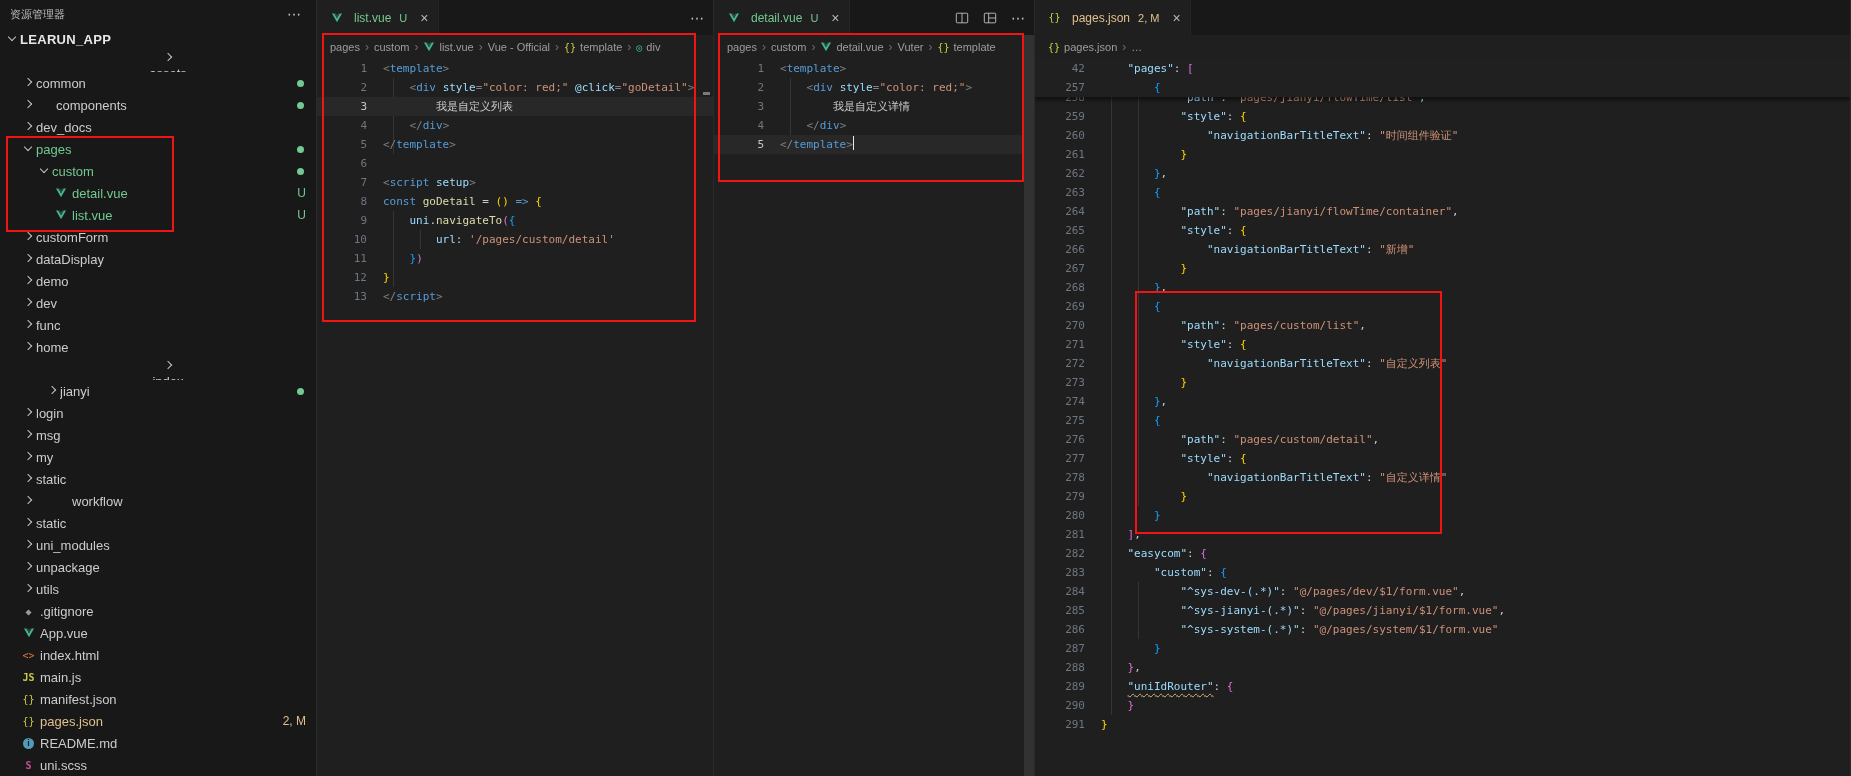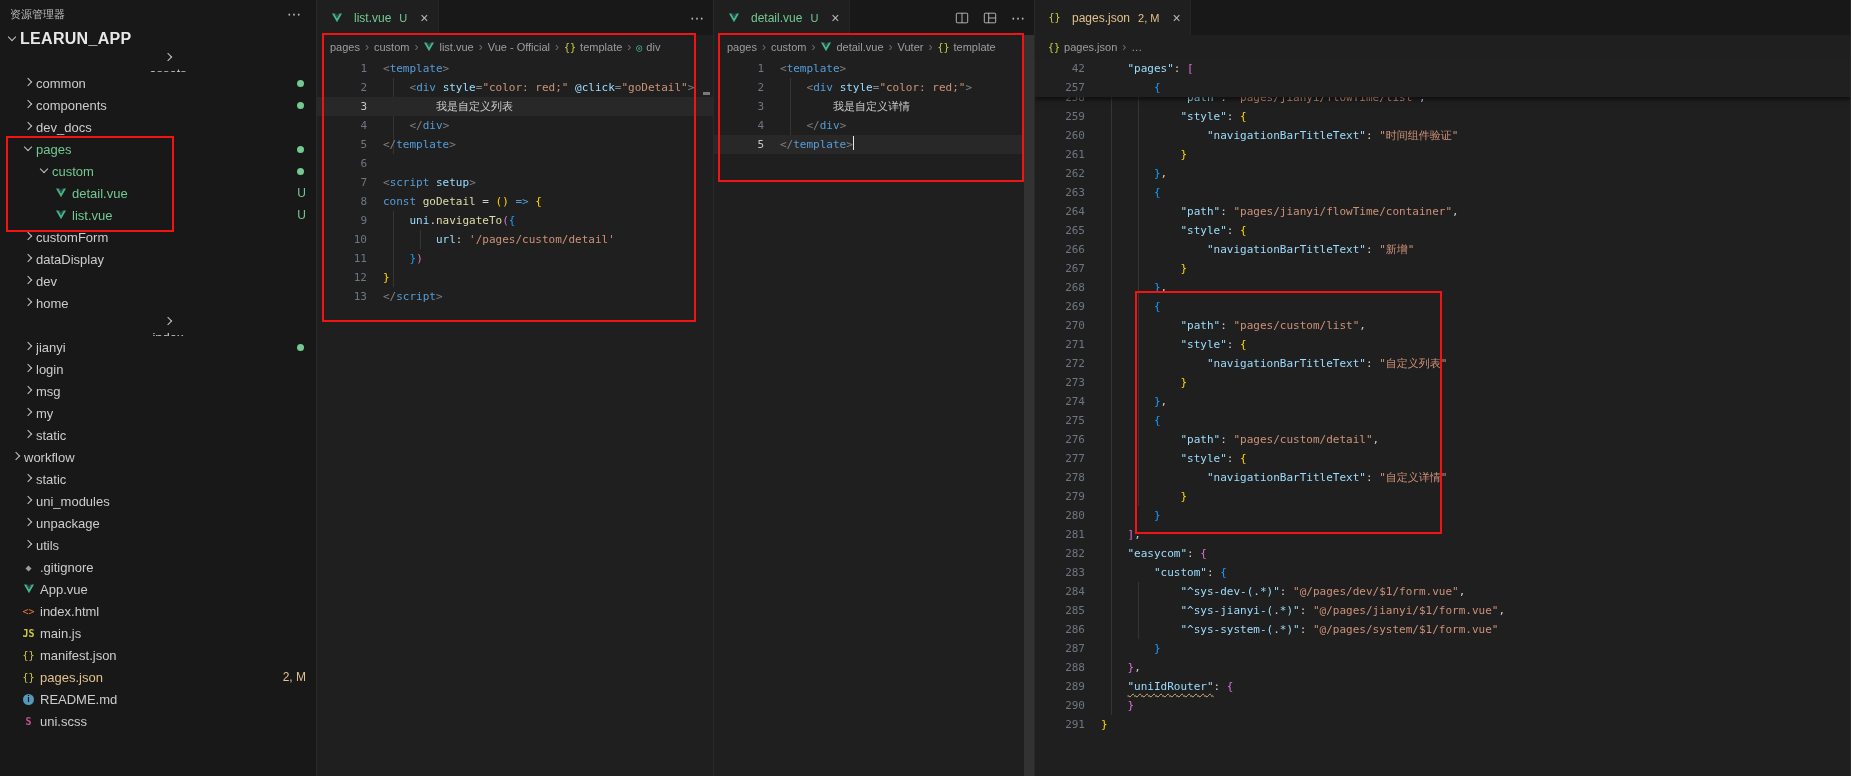--- a/index.html
+++ b/index.html
@@ -5,21 +5,21 @@
   html,body{margin:0;padding:0;background:#1f1f1f;}
   body{width:1851px;height:776px;overflow:hidden;position:relative;font-family:"Liberation Sans",sans-serif;}
   .stage{display:flex;width:1851px;height:776px;}
 
   
   .sidebar{width:316px;flex:0 0 316px;background:#181818;border-right:1px solid #2a2a2a;overflow:hidden;}
   .sb-title{height:28px;display:flex;align-items:center;padding:0 10px;font-size:11px;color:#bcbcbc;}
   .sb-title .sp{flex:1;}
   .paction{color:#c5c5c5;font-size:14px;padding:0 5px;cursor:pointer;display:inline-flex;align-items:center;}
   .trow{height:22px;display:flex;align-items:center;font-size:13px;color:#cccccc;white-space:nowrap;}
-  .trow.root .tlabel{font-weight:bold;font-size:16px;letter-spacing:.3px;color:#e7e7e7;}
+  .trow.root .tlabel{font-weight:bold;font-size:13px;letter-spacing:.3px;color:#e7e7e7;}
   .chev{display:inline-block;width:16px;height:16px;position:relative;flex:0 0 16px;}
   .chev::before{content:"";position:absolute;top:4px;left:5px;width:5px;height:5px;
     border-right:1.3px solid #c5c5c5;border-bottom:1.3px solid #c5c5c5;transform:rotate(-45deg);}
   .chev.open::before{transform:rotate(45deg);top:3px;}
   .ficon{width:17px;flex:0 0 17px;text-align:center;margin-right:3px;display:inline-flex;justify-content:center;align-items:center;}
   .gi{font-size:10px;font-family:"DejaVu Sans Mono",monospace;}
   .info-i{display:inline-block;width:11px;height:11px;border-radius:50%;background:#519aba;color:#181818;font-size:9px;line-height:11px;font-weight:bold;text-align:center;}
   .tlabel{overflow:hidden;text-overflow:ellipsis;}
   .tspacer{flex:1;}
   .tbadge{font-size:12px;margin-right:10px;color:#cccccc;}
@@ -92,21 +92,21 @@
           <span class="chev"></span>
           <span class="tlabel">assets</span>
           <span class="tspacer"></span>
         </div>
         <div class="trow" style="padding-left: 20px;">
           <span class="chev"></span>
           <span class="tlabel">common</span>
           <span class="tspacer"></span>
           <span class="tdot"></span>
         </div>
-        <div class="trow" style="padding-left: 20px;">
+        <div class="trow" style="padding-left: 20px; gap: 20px;">
           <span class="chev"></span>
           <span class="tlabel">components</span>
           <span class="tspacer"></span>
           <span class="tdot"></span>
         </div>
         <div class="trow" style="padding-left: 20px;">
           <span class="chev"></span>
           <span class="tlabel">dev_docs</span>
           <span class="tspacer"></span>
         </div>
@@ -149,34 +149,44 @@
           <span class="tlabel">customForm</span>
           <span class="tspacer"></span>
         </div>
         <div class="trow" style="padding-left: 20px;">
           <span class="chev"></span>
           <span class="tlabel">dataDisplay</span>
           <span class="tspacer"></span>
         </div>
         <div class="trow" style="padding-left: 20px;">
           <span class="chev"></span>
+          <span class="tlabel">demo</span>
+          <span class="tspacer"></span>
+        </div>
+        <div class="trow" style="padding-left: 20px;">
+          <span class="chev"></span>
           <span class="tlabel">dev</span>
           <span class="tspacer"></span>
         </div>
         <div class="trow" style="padding-left: 20px;">
           <span class="chev"></span>
+          <span class="tlabel">func</span>
+          <span class="tspacer"></span>
+        </div>
+        <div class="trow" style="padding-left: 20px;">
+          <span class="chev"></span>
           <span class="tlabel">home</span>
           <span class="tspacer"></span>
         </div>
         <div class="trow" style="padding-left: 20px; flex-direction: column;">
           <span class="chev"></span>
           <span class="tlabel">index</span>
           <span class="tspacer"></span>
         </div>
-        <div class="trow" style="padding-left: 20px;">
+        <div class="trow" style="padding-left: 4px; margin-left: 40px;">
           <span class="chev"></span>
           <span class="tlabel">jianyi</span>
           <span class="tspacer"></span>
           <span class="tdot"></span>
         </div>
         <div class="trow" style="padding-left: 20px;">
           <span class="chev"></span>
           <span class="tlabel">login</span>
           <span class="tspacer"></span>
         </div>
@@ -188,21 +198,21 @@
         <div class="trow" style="padding-left: 20px;">
           <span class="chev"></span>
           <span class="tlabel">my</span>
           <span class="tspacer"></span>
         </div>
         <div class="trow" style="padding-left: 20px;">
           <span class="chev"></span>
           <span class="tlabel">static</span>
           <span class="tspacer"></span>
         </div>
-        <div class="trow" style="padding-left: 8px;">
+        <div class="trow" style="padding-left: 20px; gap: 36px;">
           <span class="chev"></span>
           <span class="tlabel">workflow</span>
           <span class="tspacer"></span>
         </div>
         <div class="trow" style="padding-left: 20px;">
           <span class="chev"></span>
           <span class="tlabel">static</span>
           <span class="tspacer"></span>
         </div>
         <div class="trow" style="padding-left: 20px;">

